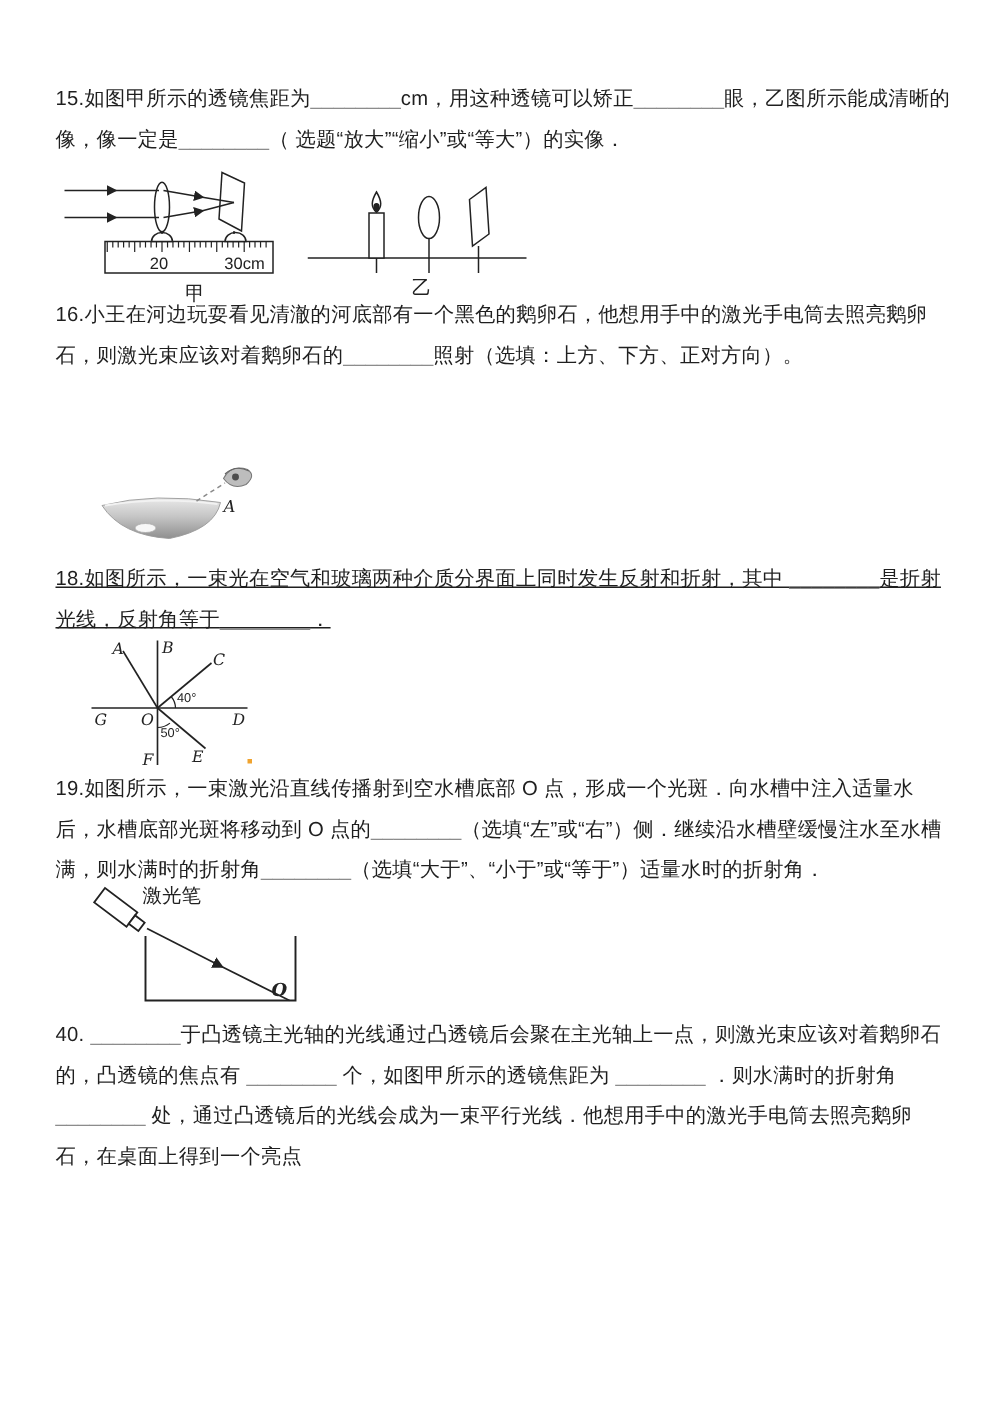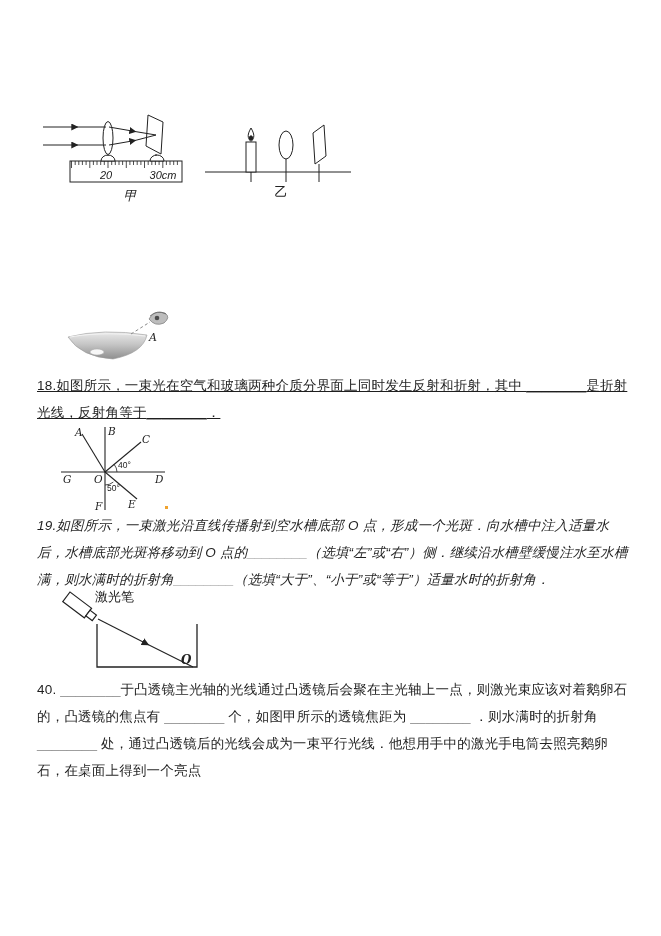--- a/index.html
+++ b/index.html
@@ -21,22 +21,23 @@
   svg{display:block;}
   svg text{font-family:"Liberation Sans","DejaVu Sans",sans-serif;fill:#222;}
   svg text.math{font-family:"DejaVu Serif","Liberation Serif",serif;font-style:italic;}
   svg text.cjk{font-size:13px;}
 </style>
 </head>
 <body>
 
 <div class="page">
 
+  <p class="q" style="top:52px;"><span>15.如图甲所示的透镜焦距为</span><span class="blank">________</span><span>cm，用这种透镜可以矫正</span><span class="blank">________</span><span>眼，乙图所示能成清晰的像，像一定是</span><span class="blank">________</span><span>（ 选题“放大”“缩小”或“等大”）的实像．</span></p>
 
-  <div class="fig" style="left:35px;top:108px;font-style:italic;">
+  <div class="fig" style="left:35px;top:108px;">
     <svg width="175" height="96" viewBox="0 0 175 96">
       <defs>
         <marker id="ar" viewBox="0 0 8 8" refX="6.5" refY="4" markerWidth="7" markerHeight="7" orient="auto">
           <path d="M0 0L8 4L0 8z" fill="#222"></path>
         </marker>
       </defs>
       <g stroke="#222" stroke-width="1" fill="none">
         <rect x="35" y="53" width="112" height="21"></rect>
         <path stroke-width="0.8" d="M36.5 53v7M40.2 53v4M43.8 53v4M47.4 53v4M51.1 53v4M54.8 53v7M58.4 53v4M62 53v4M65.7 53v4M69.3 53v4M73 53v7M76.7 53v4M80.3 53v4M84 53v4M87.6 53v4M91.3 53v7M94.9 53v4M98.5 53v4M102.2 53v4M105.9 53v4M109.5 53v7M113.2 53v4M116.8 53v4M120.4 53v4M124.1 53v4M127.8 53v7M131.4 53v4M135 53v4M138.7 53v4M142.4 53v4"></path>
       </g>
@@ -80,20 +81,21 @@
       </g>
       <g stroke="#222" stroke-width="1" fill="#fff">
         <polygon points="108,21 119,13 121,44 110,52"></polygon>
         <line x1="114" y1="52" x2="114" y2="60"></line>
         <line x1="114" y1="60" x2="114" y2="70"></line>
       </g>
       <text x="76" y="84" class="cjk" text-anchor="middle">乙</text>
     </svg>
   </div>
 
+  <p class="q" style="top:196px;"><span>16.小王在河边玩耍看见清澈的河底部有一个黑色的鹅卵石，他想用手中的激光手电筒去照亮鹅卵石，则激光束应该对着鹅卵石的</span><span class="blank">________</span><span>照射（选填：上方、下方、正对方向）。</span></p>
 
 
   <div class="fig" style="left:45px;top:303px;">
     <svg width="150" height="70" viewBox="0 0 150 70">
       <defs>
         <linearGradient id="bowlg" x1="0" y1="0" x2="0" y2="1">
           <stop offset="0" stop-color="#e9e9e9"></stop>
           <stop offset="0.45" stop-color="#c6c6c6"></stop>
           <stop offset="1" stop-color="#8f8f8f"></stop>
         </linearGradient>
@@ -131,21 +133,21 @@
       <text x="75" y="86" class="math" font-size="10.5">E</text>
       <text x="42" y="88" class="math" font-size="10.5">F</text>
       <text x="10" y="61" class="math" font-size="10.5">G</text>
       <text x="41" y="61" class="math" font-size="10.5">O</text>
       <text x="65" y="46" font-size="8.5">40°</text>
       <text x="54" y="69" font-size="8.5">50°</text>
       <rect x="112" y="84" width="3" height="3" fill="#f0a32f"></rect>
     </svg>
   </div>
 
-  <p class="q" style="top:512px;font-style:italic;"><span>19.如图所示，一束激光沿直线传播射到空水槽底部 O 点，形成一个光斑．向水槽中注入适量水后，水槽底部光斑将移动到 O 点的</span><span class="blank">________</span><span>（选填“左”或“右”）侧．继续沿水槽壁缓慢注水至水槽满，则水满时的折射角</span><span class="blank">________</span><span>（选填“大于”、“小于”或“等于”）适量水时的折射角．</span></p>
+  <p class="q" style="top:512px;"><span>19.如图所示，一束激光沿直线传播射到空水槽底部 O 点，形成一个光斑．向水槽中注入适量水后，水槽底部光斑将移动到 O 点的</span><span class="blank">________</span><span>（选填“左”或“右”）侧．继续沿水槽壁缓慢注水至水槽满，则水满时的折射角</span><span class="blank">________</span><span>（选填“大于”、“小于”或“等于”）适量水时的折射角．</span></p>
 
   <div class="fig" style="left:48px;top:586px;">
     <svg width="165" height="92" viewBox="0 0 165 92">
       <defs>
         <marker id="ar2" viewBox="0 0 8 8" refX="6.5" refY="4" markerWidth="7" markerHeight="7" orient="auto">
           <path d="M0 0L8 4L0 8z" fill="#222"></path>
         </marker>
       </defs>
       <g transform="rotate(37 22 6)" stroke="#222" stroke-width="1.2" fill="#fff">
         <rect x="22" y="6" width="27" height="12"></rect>

